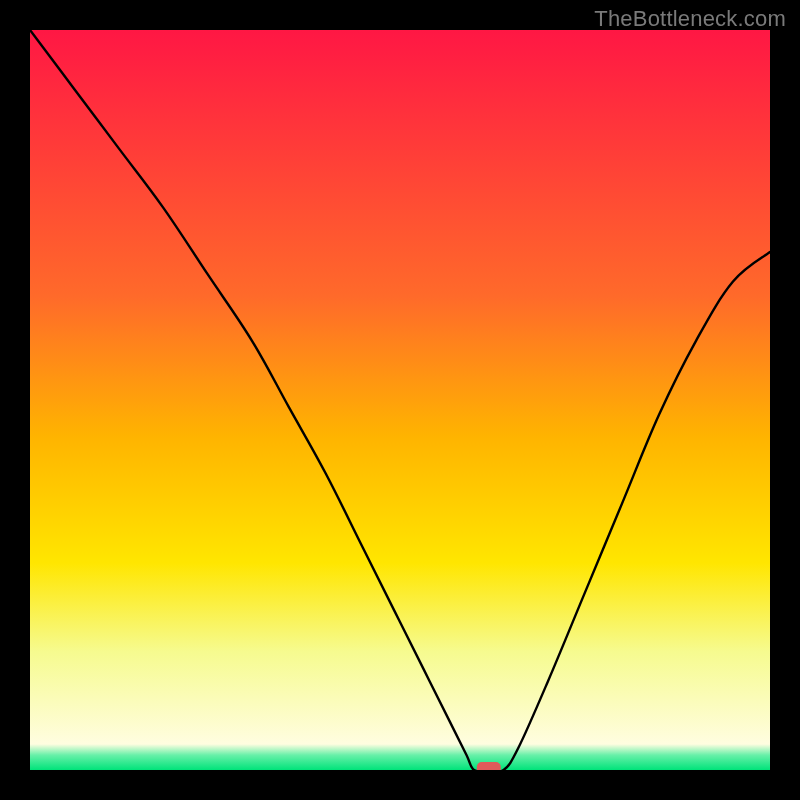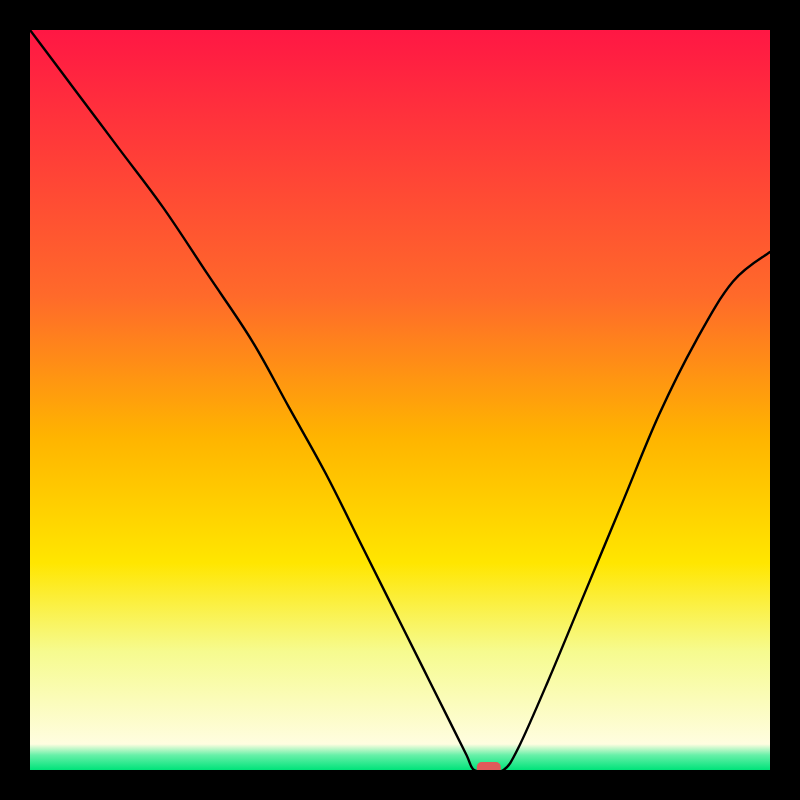--- a/index.html
+++ b/index.html
@@ -35,20 +35,21 @@
     font-size: 22px;
     font-weight: 500;
     letter-spacing: 0.2px;
   }
 </style>
 </head>
 <body>
 
 <div class="stage">
 
+  <div class="watermark">TheBottleneck.com</div>
 
   <div class="plot-area">
     <svg id="plot-svg" width="740" height="740" viewBox="0 0 740 740">
       <defs>
         <linearGradient id="bg-grad" x1="0" y1="0" x2="0" y2="1">
             <stop offset="0%" stop-color="#ff1744"></stop>
             <stop offset="36%" stop-color="#ff6a2a"></stop>
             <stop offset="55.00000000000001%" stop-color="#ffb400"></stop>
             <stop offset="72%" stop-color="#ffe600"></stop>
             <stop offset="84%" stop-color="#f6fb8f"></stop>

